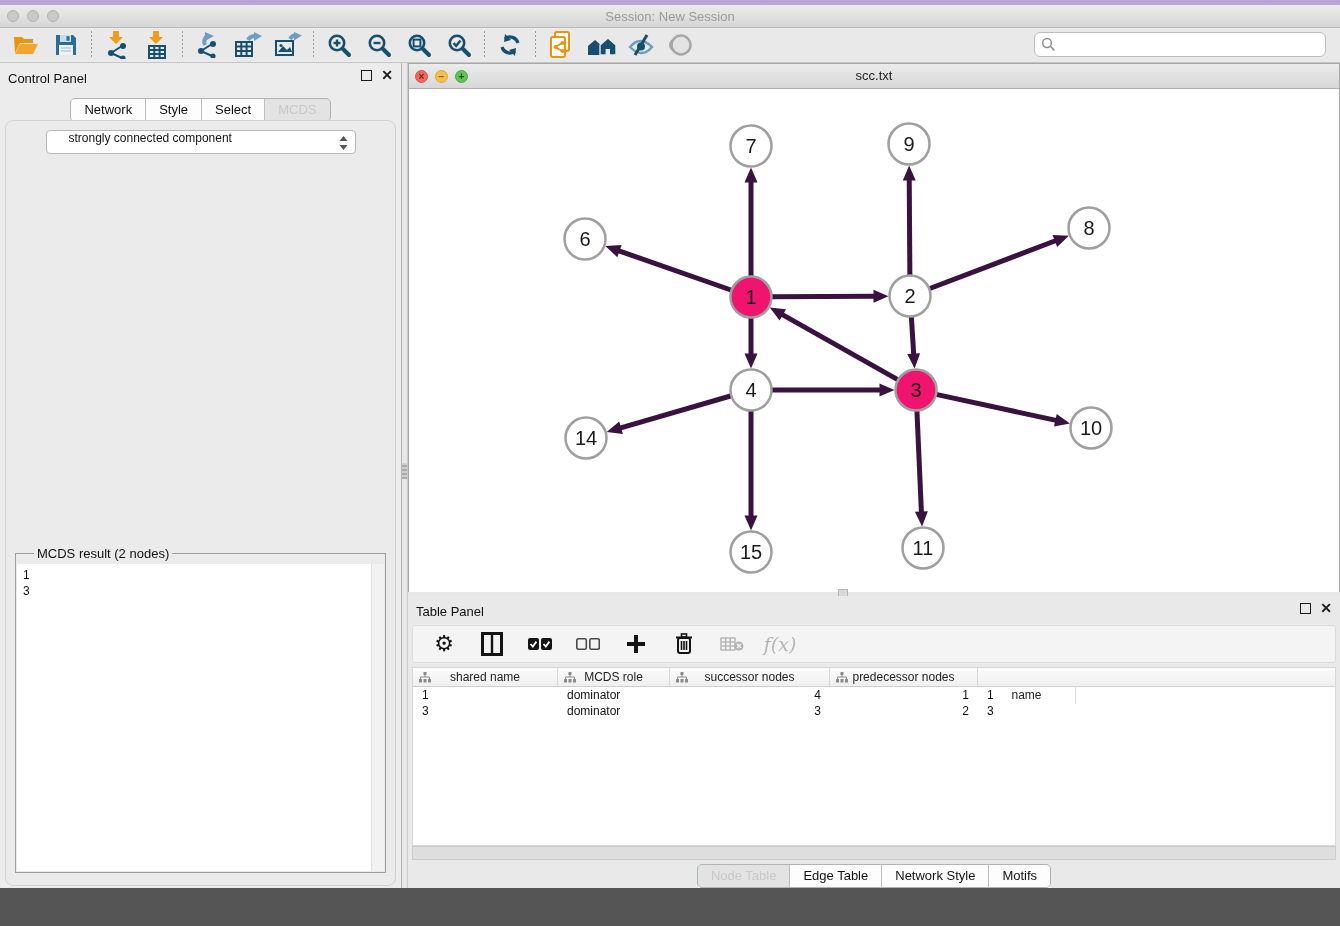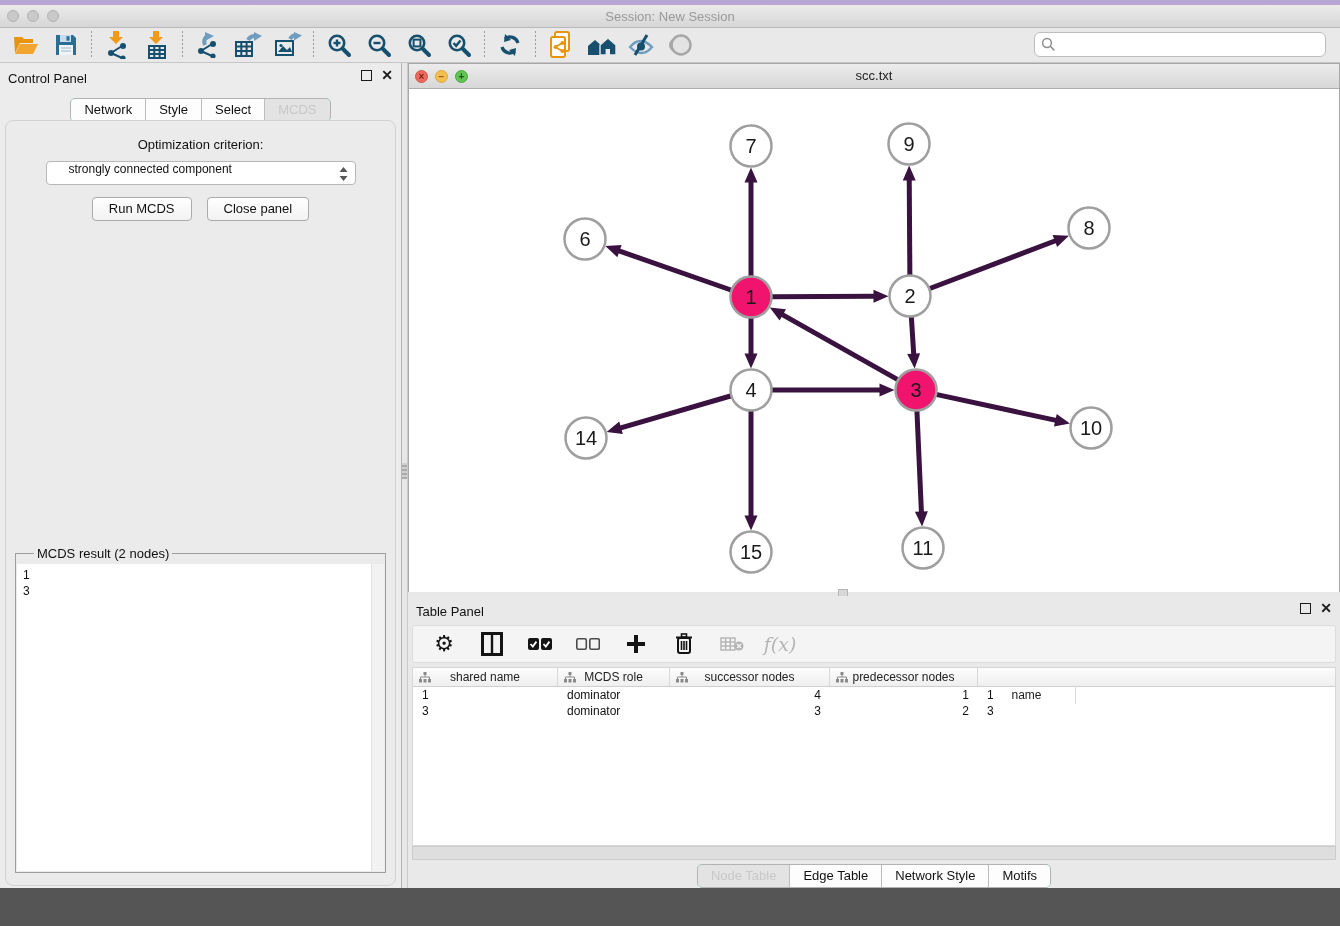--- a/index.html
+++ b/index.html
@@ -342,33 +342,28 @@
     </div>
     <div class="seg cp-tabs">
       <div class="seg-inner" id="cp-tabs">
           <div class="seg-tab">Network</div>
           <div class="seg-tab">Style</div>
           <div class="seg-tab">Select</div>
           <div class="seg-tab selected">MCDS</div>
         </div>
     </div>
     <div class="cp-box">
-      <div class="opt-label">Optimization criterion:</div>
       <div class="criterion">
         <span>strongly connected component</span>
         <span class="stepper">
             <svg width="9" height="16" viewBox="0 0 9 16">
               <polygon points="4.5,1 8.5,6 0.5,6" fill="#555"></polygon>
               <polygon points="4.5,15 8.5,10 0.5,10" fill="#555"></polygon>
             </svg>
           </span>
-      </div>
-      <div class="btn-row">
-        <button class="push-btn">Run MCDS</button>
-        <button class="push-btn">Close panel</button>
       </div>
       <fieldset class="mcds-fieldset">
         <legend>MCDS result (2 nodes)</legend>
         <div class="mcds-result">
           <div id="mcds-lines">
               <div>1</div>
               <div>3</div>
             </div>
           <div class="mcds-scroll"></div>
         </div>

